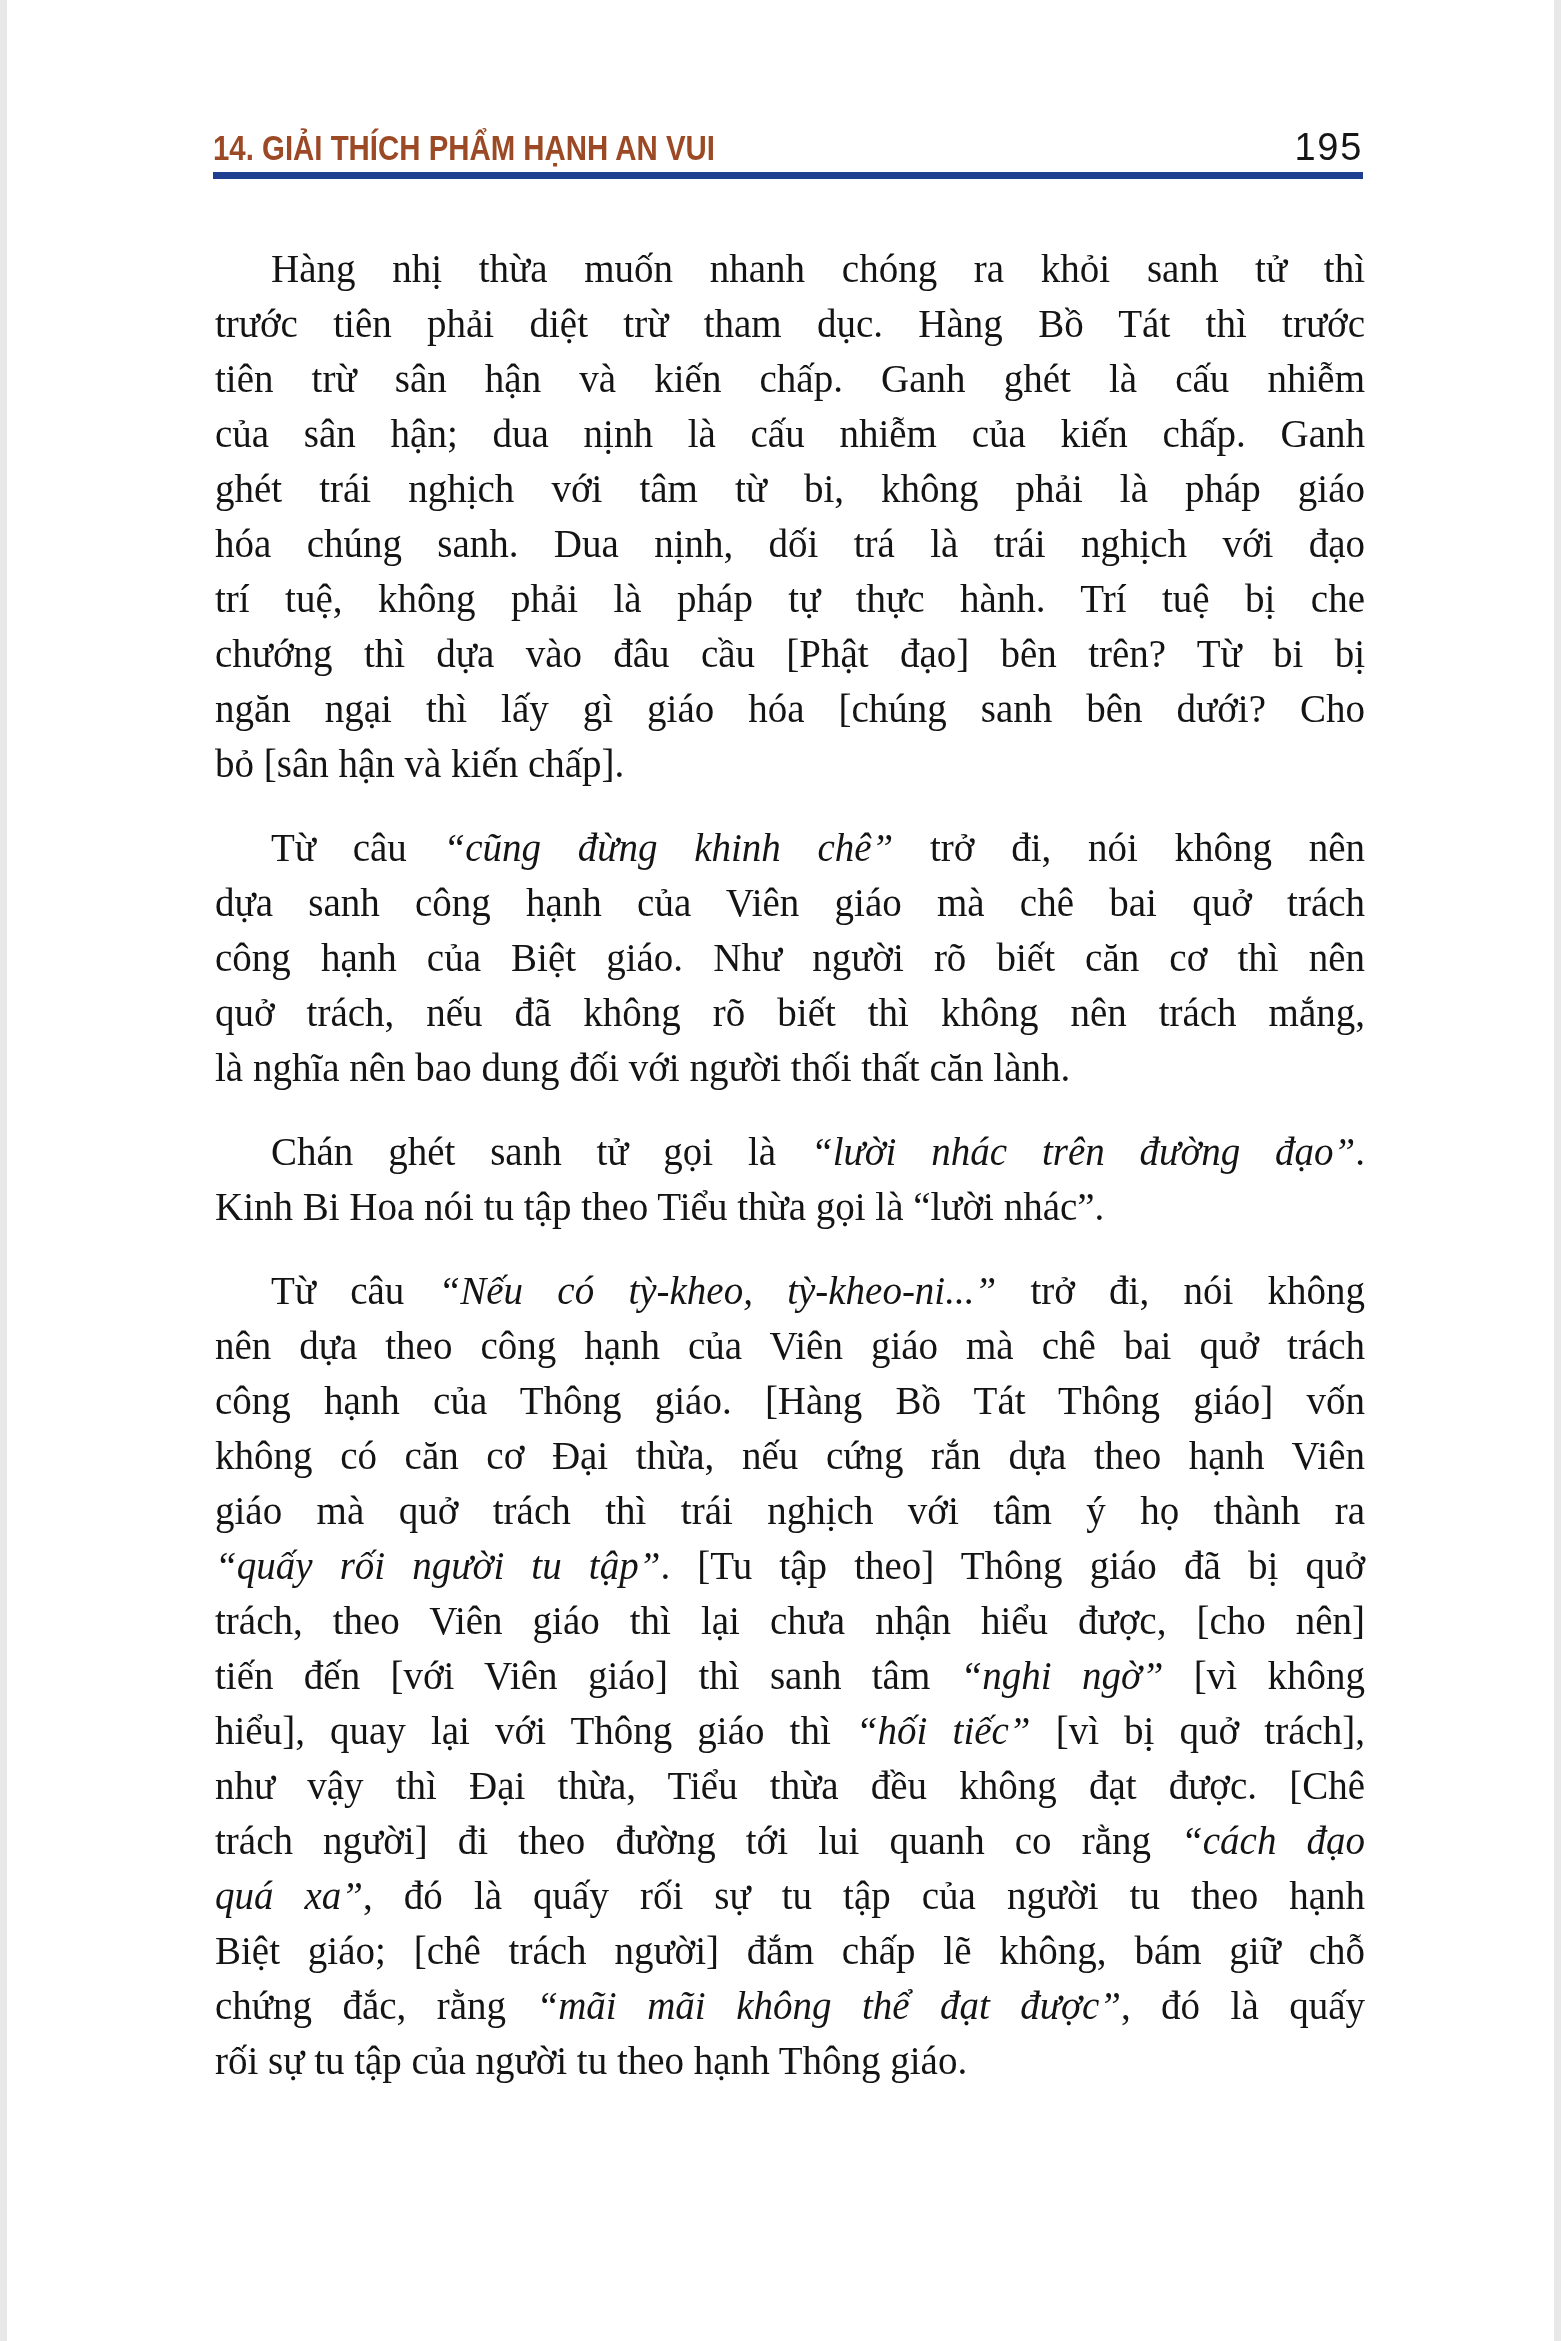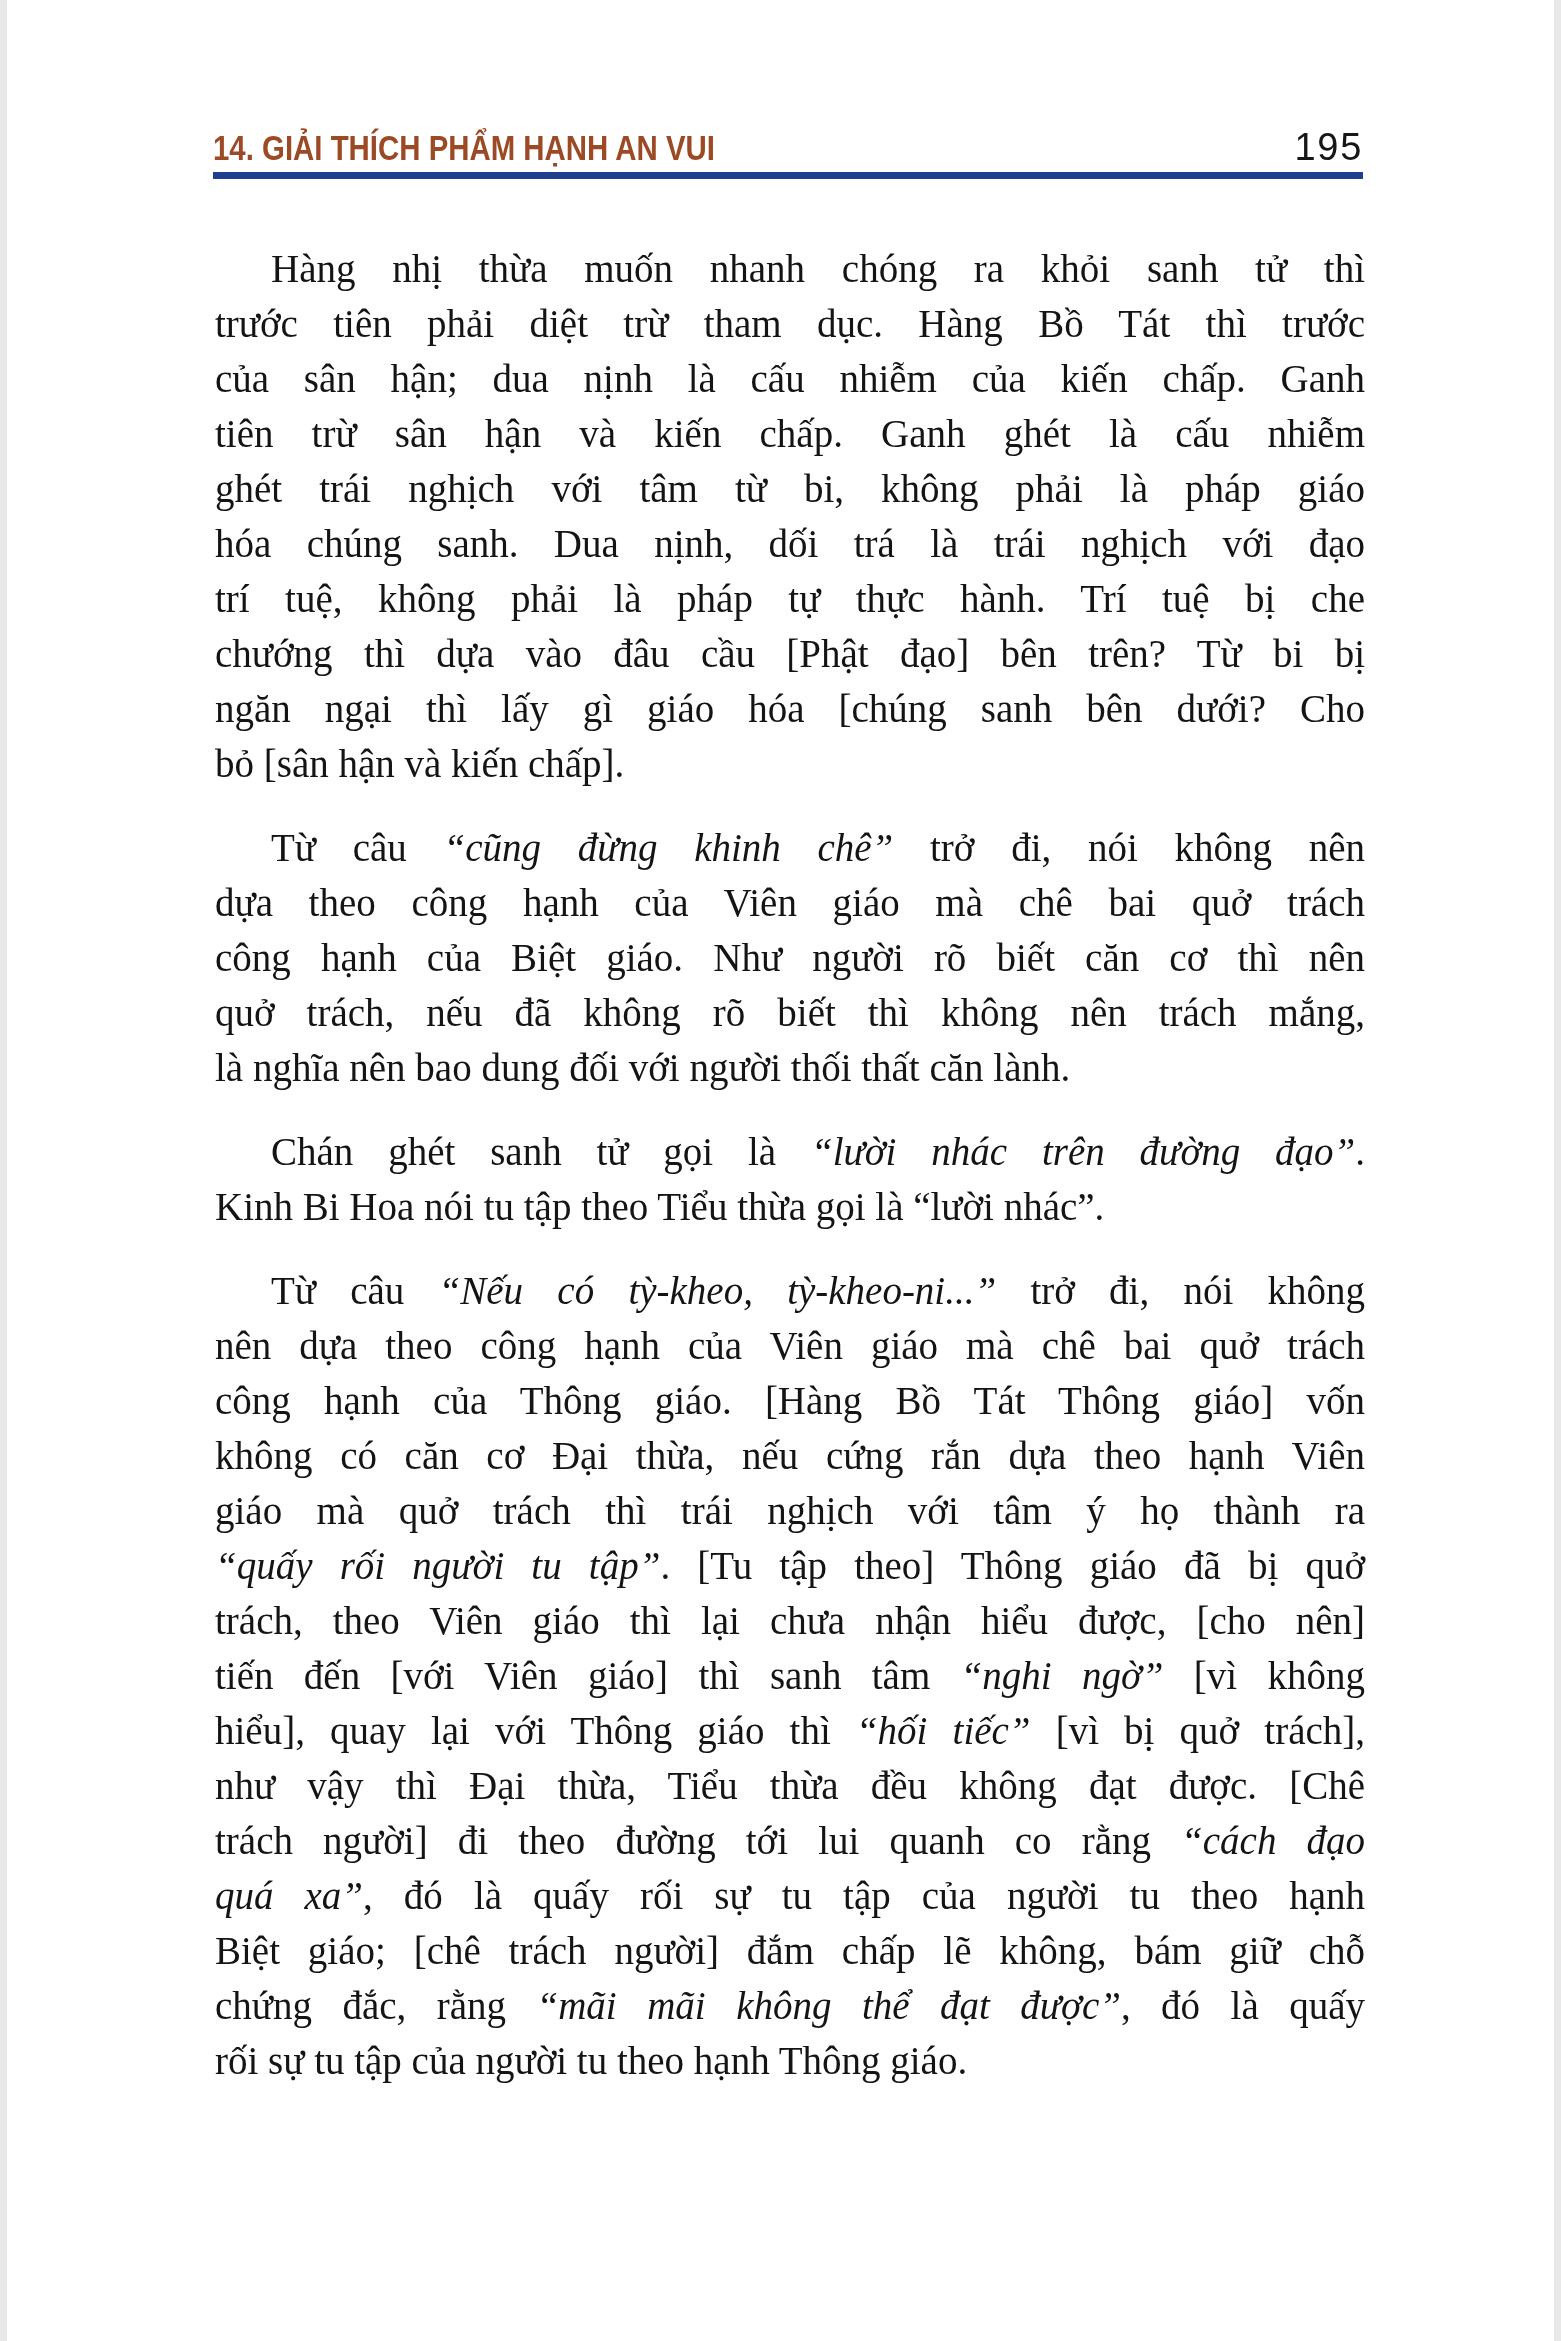--- a/index.html
+++ b/index.html
@@ -77,32 +77,32 @@
     <div class="chapter-title">14. GIẢI THÍCH PHẨM HẠNH AN VUI</div>
     <div class="page-number">195</div>
   </div>
 
   <div class="header-rule"></div>
 
   <div class="body-text">
       <div class="paragraph">
         <div class="line first"><span>Hàng nhị thừa muốn nhanh chóng ra khỏi sanh tử thì</span></div>
         <div class="line"><span>trước tiên phải diệt trừ tham dục. Hàng Bồ Tát thì trước</span></div>
+        <div class="line"><span>tiên trừ sân hận và kiến chấp. Ganh ghét là cấu nhiễm</span></div>
         <div class="line"><span>của sân hận; dua nịnh là cấu nhiễm của kiến chấp. Ganh</span></div>
-        <div class="line"><span>tiên trừ sân hận và kiến chấp. Ganh ghét là cấu nhiễm</span></div>
         <div class="line"><span>ghét trái nghịch với tâm từ bi, không phải là pháp giáo</span></div>
         <div class="line"><span>hóa chúng sanh. Dua nịnh, dối trá là trái nghịch với đạo</span></div>
         <div class="line"><span>trí tuệ, không phải là pháp tự thực hành. Trí tuệ bị che</span></div>
         <div class="line"><span>chướng thì dựa vào đâu cầu [Phật đạo] bên trên? Từ bi bị</span></div>
         <div class="line"><span>ngăn ngại thì lấy gì giáo hóa [chúng sanh bên dưới? Cho</span></div>
         <div class="line lastline"><span>bỏ [sân hận và kiến chấp].</span></div>
       </div>
       <div class="paragraph">
         <div class="line first"><span>Từ câu </span><em>“cũng đừng khinh chê”</em><span> trở đi, nói không nên</span></div>
-        <div class="line"><span>dựa theo công hạnh của Viên giáo mà chê bai quở trách</span></div>
+        <div class="line"><span>dựa sanh công hạnh của Viên giáo mà chê bai quở trách</span></div>
         <div class="line"><span>công hạnh của Biệt giáo. Như người rõ biết căn cơ thì nên</span></div>
         <div class="line"><span>quở trách, nếu đã không rõ biết thì không nên trách mắng,</span></div>
         <div class="line lastline"><span>là nghĩa nên bao dung đối với người thối thất căn lành.</span></div>
       </div>
       <div class="paragraph">
         <div class="line first"><span>Chán ghét sanh tử gọi là </span><em>“lười nhác trên đường đạo”</em><span>.</span></div>
         <div class="line lastline"><span>Kinh Bi Hoa nói tu tập theo Tiểu thừa gọi là “lười nhác”.</span></div>
       </div>
       <div class="paragraph">
         <div class="line first"><span>Từ câu </span><em>“Nếu có tỳ-kheo, tỳ-kheo-ni...”</em><span> trở đi, nói không</span></div>

